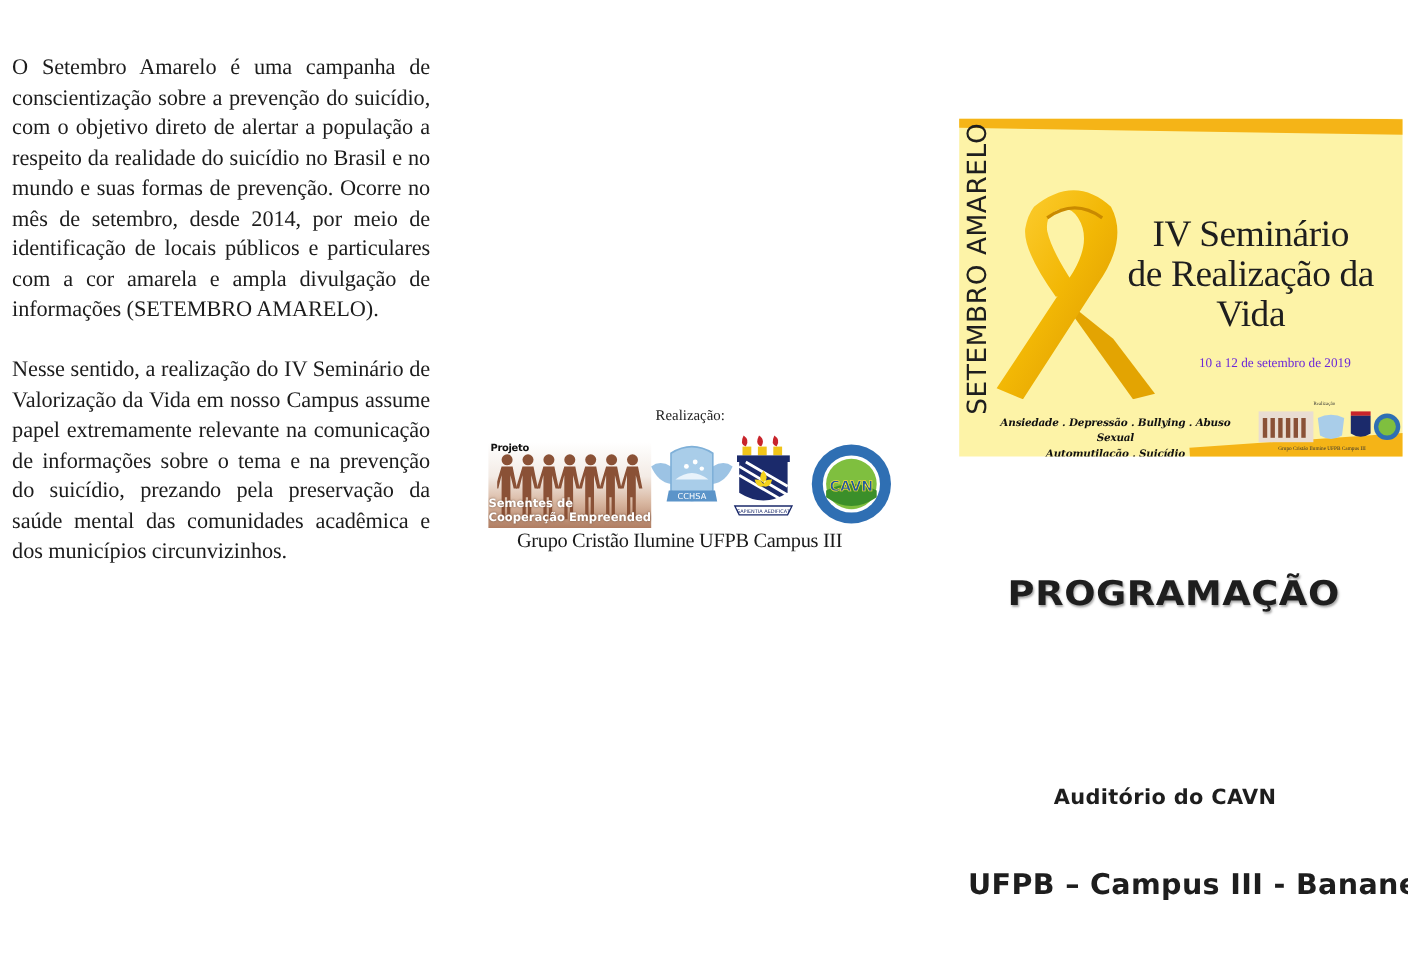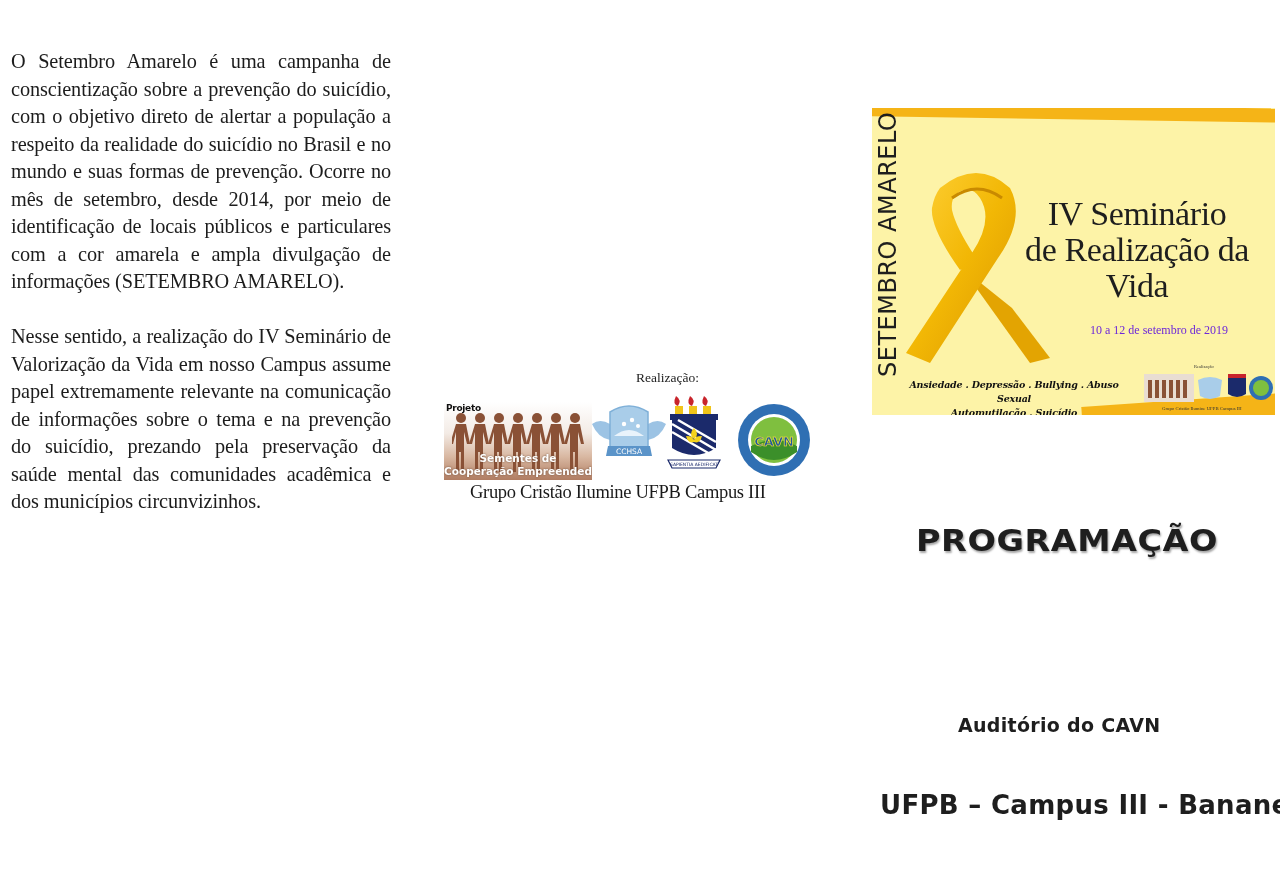--- a/index.html
+++ b/index.html
@@ -17,35 +17,34 @@
       color: #1c1c1c;
       margin-bottom: 27.5px;
       letter-spacing: -0.1px;
     }
 
     
     .realizacao-block { position: absolute; left: 440px; top: 368px; width: 380px; height: 140px; }
     .realizacao-label {
       position: absolute; left: 156px; top: 2px; font-size: 13.5px; color: #222;
       font-family: "Liberation Serif", serif;
-      margin-left: 40px;
     }
     .logos-row { position: absolute; left: 4px; top: 26px; width: 372px; height: 84px; }
     .logo-projeto {
       position: absolute; left: 0; top: 8px; width: 148px; height: 78px;
       background: linear-gradient(180deg, #ffffff 0%, #f3ebe5 40%, #d9b8a2 70%, #b07d62 100%);
       overflow: hidden;
     }
     .logo-projeto .proj-title {
       position: absolute; left: 2px; top: 1px; font-size: 9px; font-weight: bold;
       font-family: "DejaVu Sans", sans-serif; color: #111; letter-spacing: -0.3px;
     }
     .logo-projeto .people { position: absolute; left: 8px; top: 10px; width: 134px; height: 62px; }
     .logo-projeto .proj-sub {
-      position: absolute; left: 0; width: 148px; text-align: center; color: #ffffff;
+      position: absolute; left: 0; width: 148px; color: #ffffff;
       font-family: "DejaVu Sans", sans-serif; font-weight: bold; font-size: 10.5px;
       text-shadow: 0 0 2px #6b4a36; white-space: nowrap;
     }
     .logo-projeto .proj-sub.l1 { top: 50px; }
     .logo-projeto .proj-sub.l2 { top: 63px; }
     .logo-cchsa { position: absolute; left: 146px; top: 8px; width: 78px; height: 66px; }
     .logo-ufpb { position: absolute; left: 222px; top: 0; width: 56px; height: 80px; }
     .logo-cavn { position: absolute; left: 292px; top: 8px; width: 76px; height: 76px; }
     .grupo-label {
       position: absolute; left: 30px; top: 114px; font-size: 18.5px; color: #1a1a1a;

